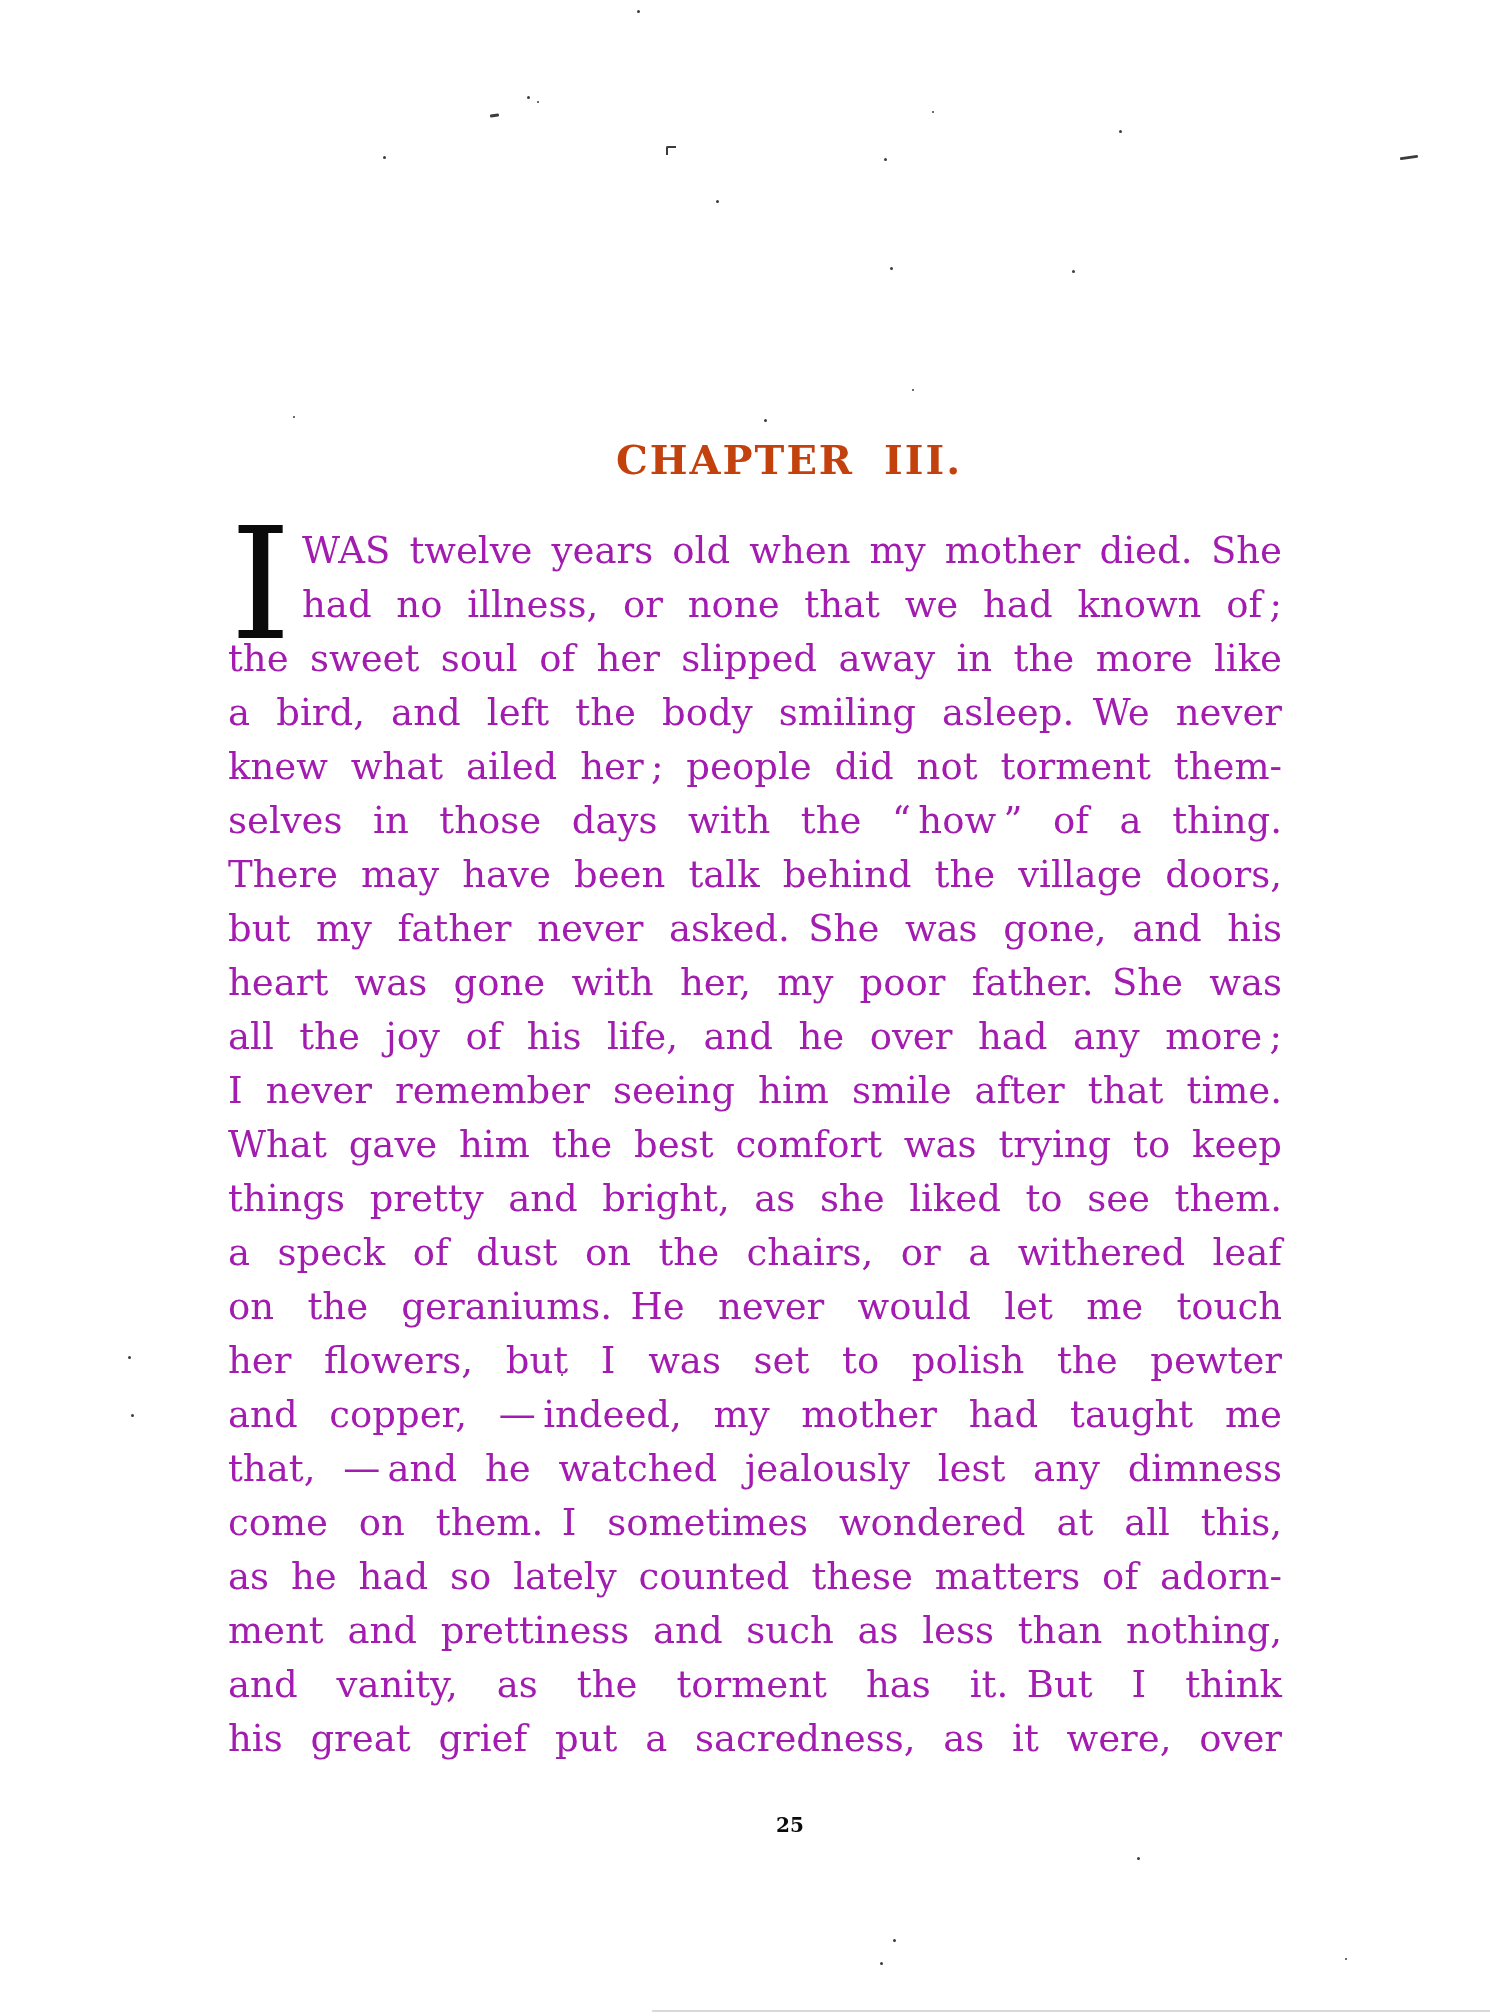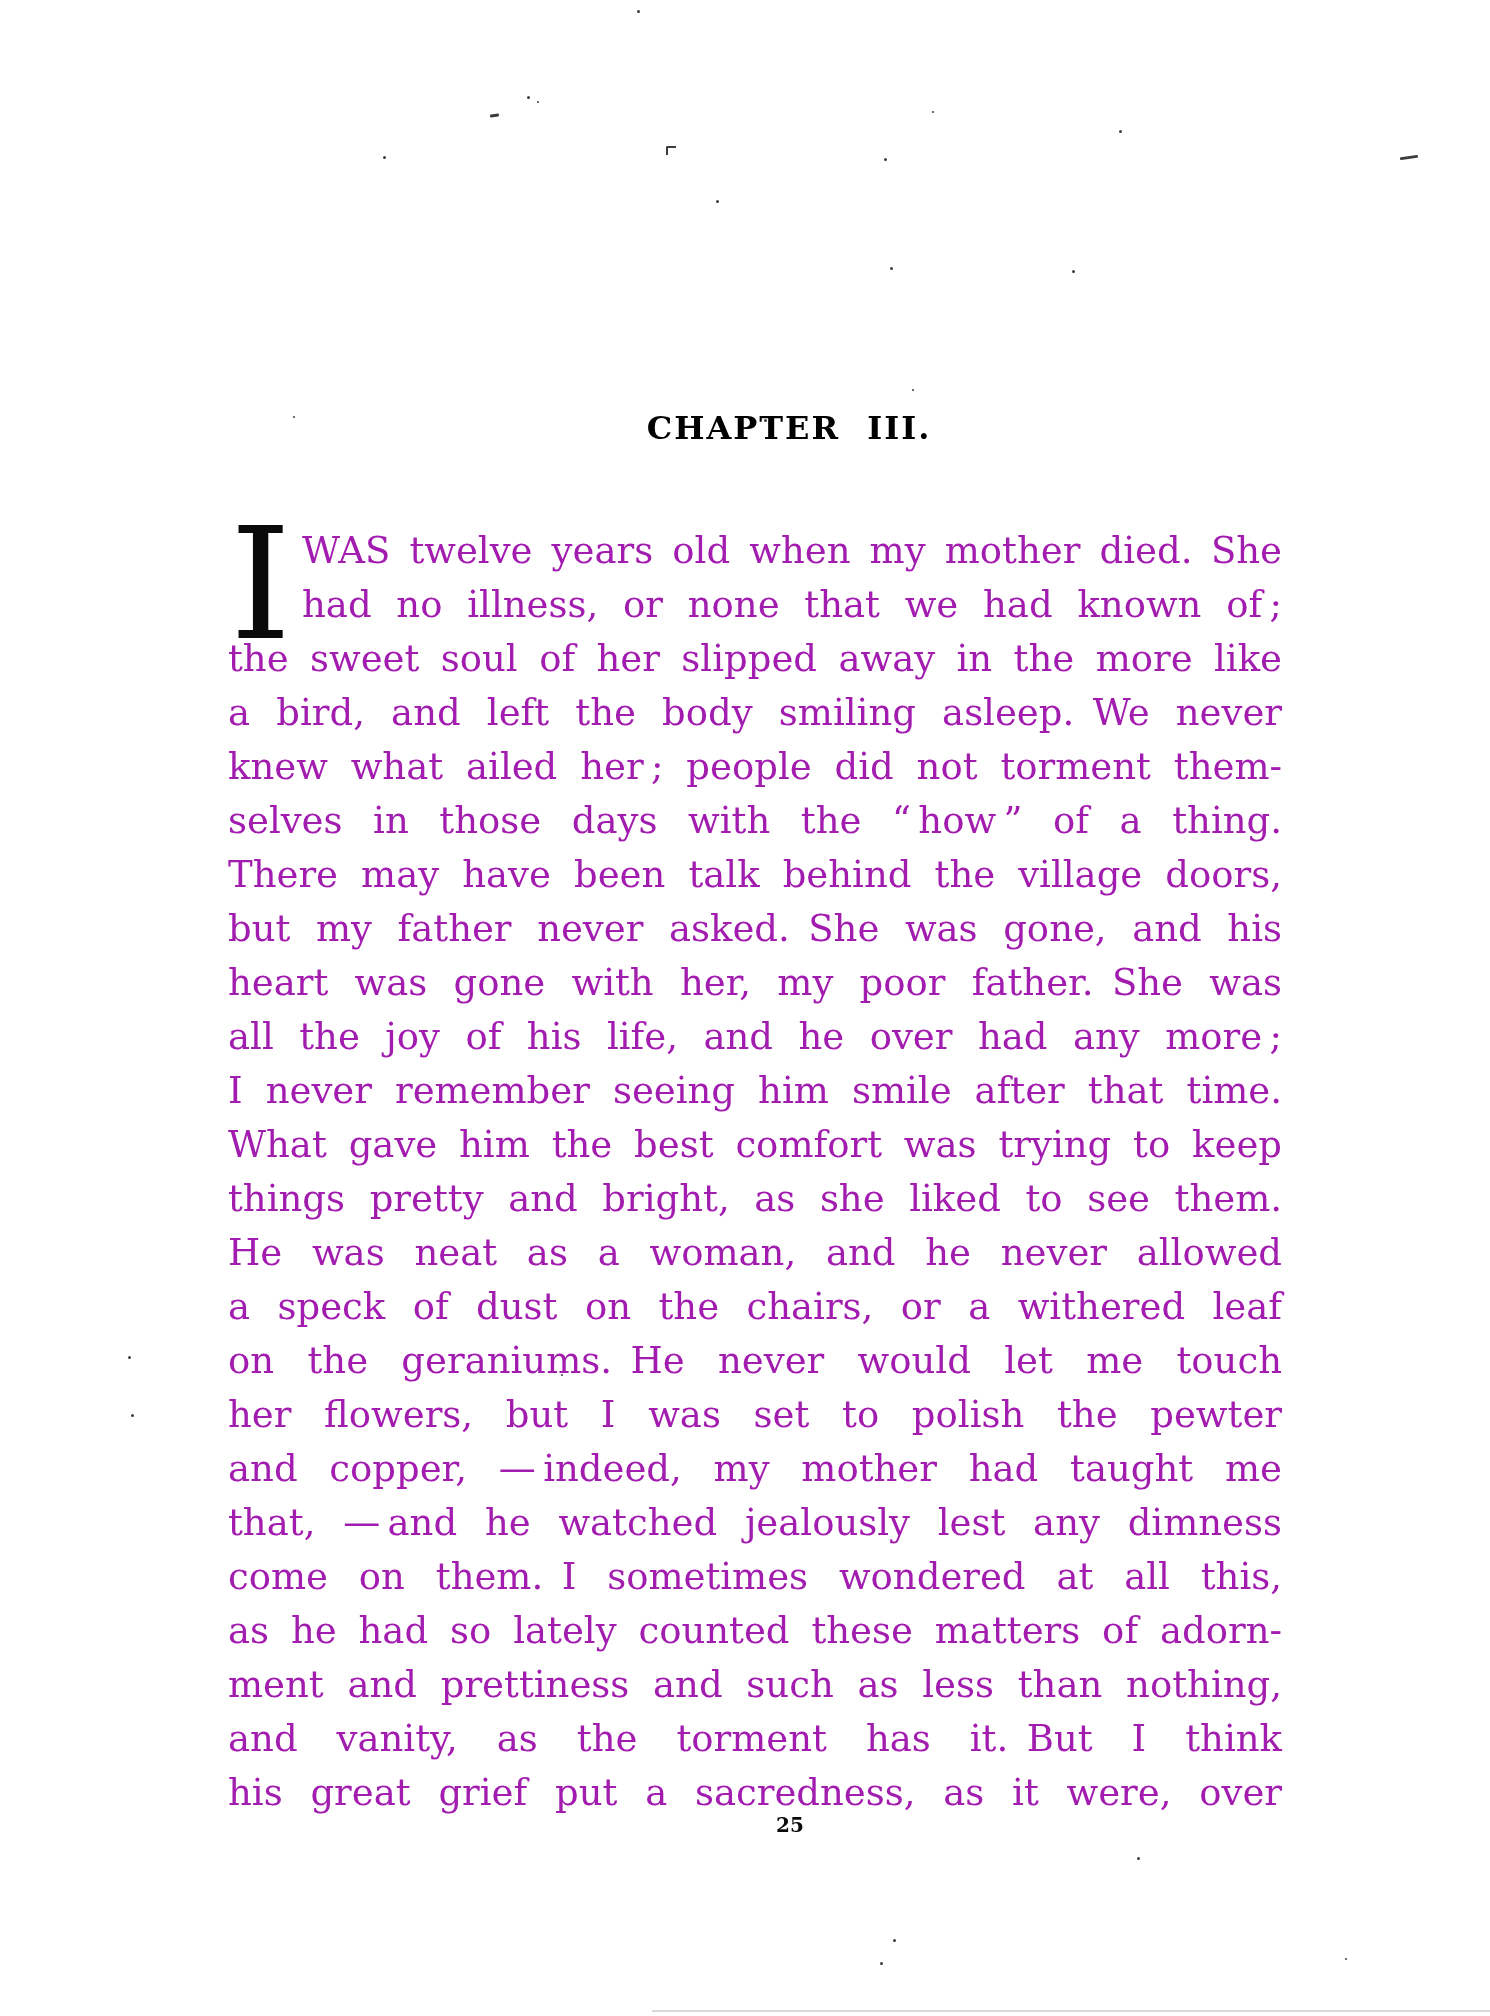--- a/index.html
+++ b/index.html
@@ -12,28 +12,28 @@
     width: 1490px;
     height: 2016px;
     background: #ffffff;
     overflow: hidden;
     font-family: "DejaVu Serif", "Liberation Serif", serif;
     color: #0b0b0b;
   }
   .chapter-heading {
     position: absolute;
     left: 262px;
-    top: 409px;
+    top: 436px;
     width: 1054px;
     text-align: center;
-    font-size: 32px;
+    font-size: 40px;
     font-weight: bold;
     letter-spacing: 2px;
     word-spacing: 14px;
-    color: #000000;
+    color: #c2410c;
     white-space: nowrap;
   }
   .paragraph {
     position: absolute;
     left: 228px;
     top: 524px;
     width: 1054px;
   }
   .line {
     height: 54px;
@@ -108,21 +108,20 @@
       <div class="line">a bird, and left the body smiling asleep. We never</div>
       <div class="line">knew what ailed her ; people did not torment them-</div>
       <div class="line">selves in those days with the “ how ” of a thing.</div>
       <div class="line">There may have been talk behind the village doors,</div>
       <div class="line">but my father never asked. She was gone, and his</div>
       <div class="line">heart was gone with her, my poor father. She was</div>
       <div class="line">all the joy of his life, and he over had any more ;</div>
       <div class="line">I never remember seeing him smile after that time.</div>
       <div class="line">What gave him the best comfort was trying to keep</div>
       <div class="line">things pretty and bright, as she liked to see them.</div>
-      <div class="line">He was neat as a woman, and he never allowed</div>
       <div class="line">a speck of dust on the chairs, or a withered leaf</div>
       <div class="line">on the geraniums. He never would let me touch</div>
       <div class="line">her flowers, but I was set to polish the pewter</div>
       <div class="line">and copper, — indeed, my mother had taught me</div>
       <div class="line">that, — and he watched jealously lest any dimness</div>
       <div class="line">come on them. I sometimes wondered at all this,</div>
       <div class="line">as he had so lately counted these matters of adorn-</div>
       <div class="line">ment and prettiness and such as less than nothing,</div>
       <div class="line">and vanity, as the torment has it. But I think</div>
       <div class="line">his great grief put a sacredness, as it were, over</div>

